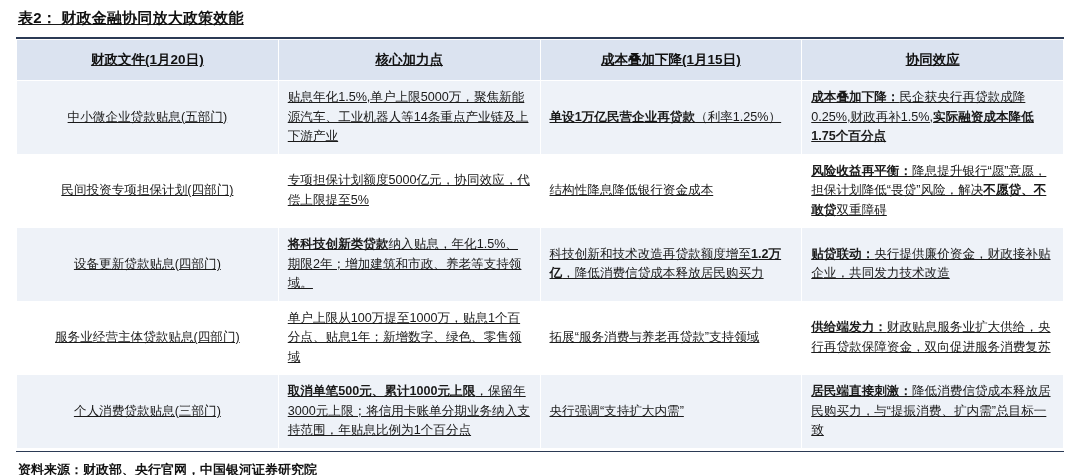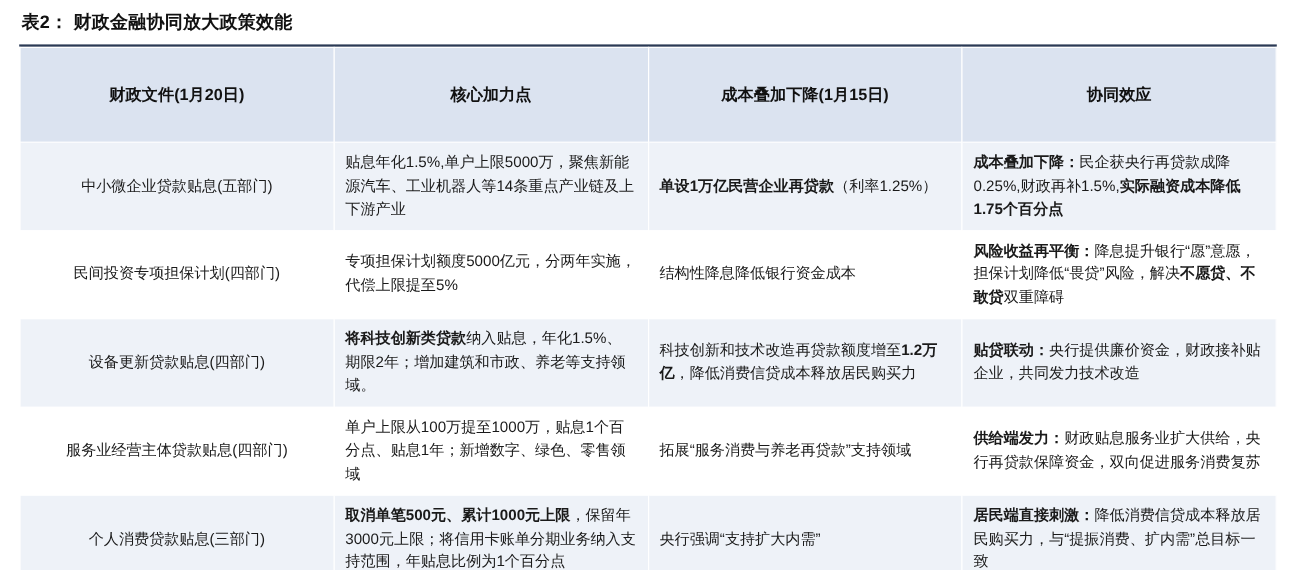--- a/index.html
+++ b/index.html
@@ -13,20 +13,21 @@
     font-family: "Liberation Sans", sans-serif;
     color: #1a1a1a;
     overflow: hidden;
   }
   .page {
     position: relative;
     width: 1080px;
     height: 475px;
     box-sizing: border-box;
     padding: 0 16px;
+    text-decoration: underline;
   }
   .caption {
     font-size: 15px;
     font-weight: bold;
     color: #111111;
     padding: 9px 0 9px 2px;
     letter-spacing: 0.2px;
   }
   .rule-top {
     border-top: 2px solid #2b3a55;
@@ -36,21 +37,21 @@
     width: 100%;
     border-collapse: collapse;
     table-layout: fixed;
   }
   table.main th {
     background: #dbe3f0;
     color: #111111;
     font-size: 13.5px;
     font-weight: bold;
     text-align: center;
-    padding: 24px 6px;
+    padding: 5px 6px;
     border: 1px solid #ffffff;
     height: 30px;
   }
   table.main td {
     font-size: 12.6px;
     line-height: 1.55;
     vertical-align: middle;
     padding: 7px 9px;
     border: 1px solid #ffffff;
     color: #1a1a1a;
@@ -121,21 +122,21 @@
           <td class="c2">
             <span class="cellwrap"><span class="b">单设1万亿民营企业再贷款</span><span>（利率1.25%）</span></span>
           </td>
           <td class="c3">
             <span class="cellwrap"><span class="b">成本叠加下降：</span><span>民企获央行再贷款成降0.25%,财政再补1.5%,</span><span class="b">实际融资成本降低1.75个百分点</span></span>
           </td>
         </tr>
         <tr class="plain">
           <td class="c0">民间投资专项担保计划(四部门)</td>
           <td class="c1">
-            <span class="cellwrap"><span>专项担保计划额度5000亿元，分两年实施，代偿上限提至5%</span></span>
+            <span class="cellwrap"><span>专项担保计划额度5000亿元，协同效应，代偿上限提至5%</span></span>
           </td>
           <td class="c2">
             <span class="cellwrap"><span>结构性降息降低银行资金成本</span></span>
           </td>
           <td class="c3">
             <span class="cellwrap"><span class="b">风险收益再平衡：</span><span>降息提升银行“愿”意愿，担保计划降低“畏贷”风险，解决</span><span class="b">不愿贷、不敢贷</span><span>双重障碍</span></span>
           </td>
         </tr>
         <tr class="shade">
           <td class="c0">设备更新贷款贴息(四部门)</td>

